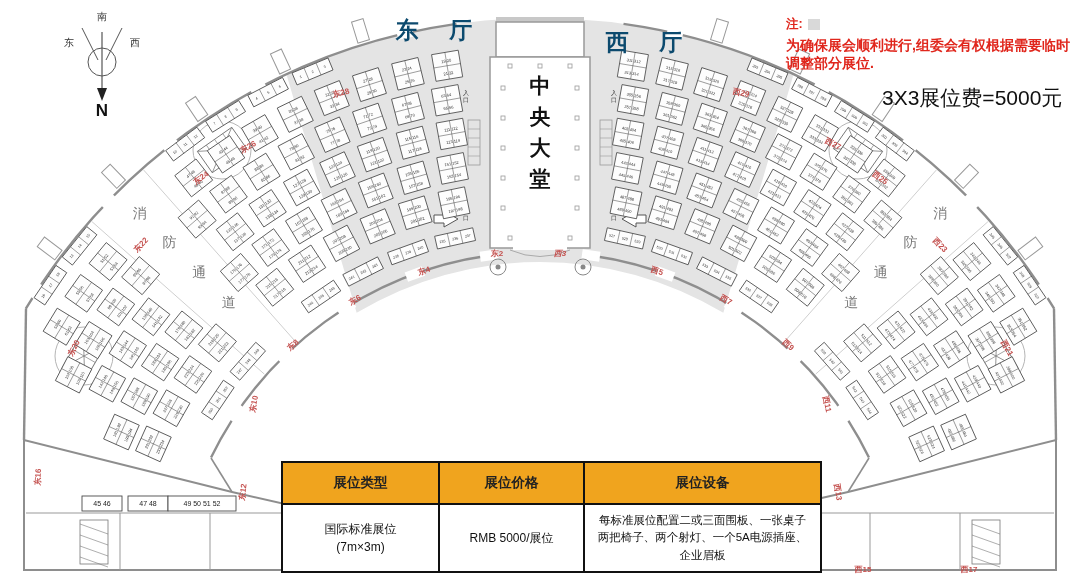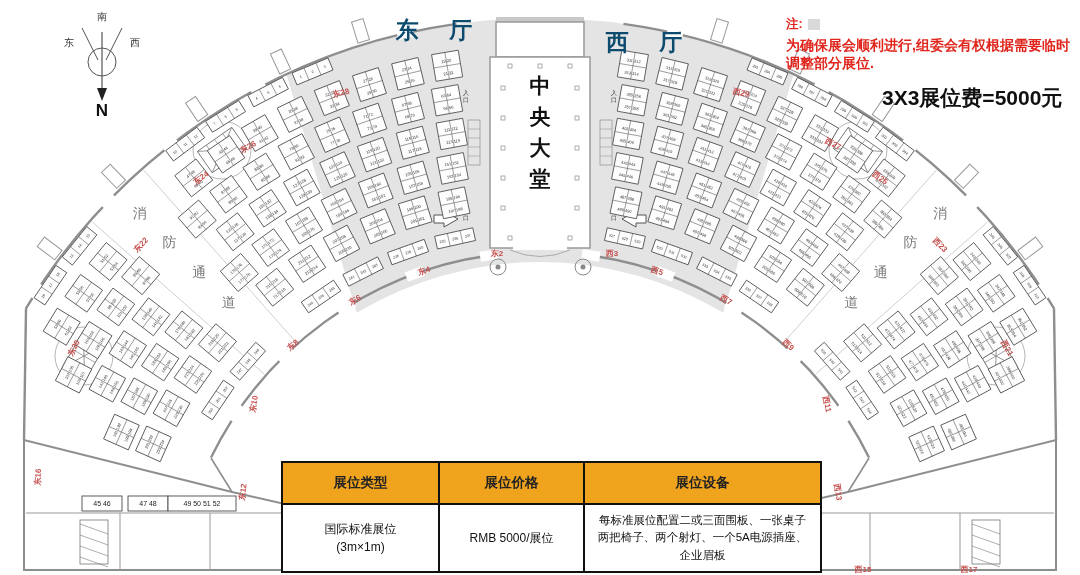--- a/index.html
+++ b/index.html
@@ -10,21 +10,21 @@
   .hall-label{font-size:23px;font-weight:600;color:#0c4a6e;letter-spacing:12px;white-space:nowrap;
               transform:translate(-50%,-50%);}
   .central-label{font-size:21px;font-weight:700;color:#111;transform:translate(-50%,0);
                  text-align:center;line-height:31px;white-space:pre-line;}
   .gate{position:absolute;font-size:8px;font-weight:700;white-space:nowrap;}
   #notes{left:786px;top:16px;width:292px;font-size:12.5px;color:#111;font-weight:700;}
   .note-row{display:flex;align-items:center;margin-bottom:4px;}
   .swatch-mezz{width:12px;height:11px;background:#D9D9D9;margin:0 5px;flex:0 0 auto;}
   .swatch-shutter{width:5px;height:13px;background:#9a9a9a;margin:0 8px 0 9px;flex:0 0 auto;}
   .warn{font-size:14px;font-weight:700;margin-top:2px;}
-  .fee{left:882px;top:84px;font-size:21px;font-weight:700;color:#101010;white-space:nowrap;}
+  .fee{left:882px;top:84px;font-size:21px;font-weight:400;color:#101010;white-space:nowrap;}
   #info-table{left:281px;top:461px;width:539px;border-collapse:collapse;table-layout:fixed;
               background:#fff;}
   #info-table th,#info-table td{border:2px solid #111;text-align:center;vertical-align:middle;}
   #info-table th{height:38px;font-size:13.5px;font-weight:700;color:#222;}
   #info-table td{height:62px;font-size:12px;color:#111;}
   #info-table td.equip{font-size:11.5px;line-height:1.5;padding:2px 10px;}
   .two-line{line-height:1.5;}
   #compass{left:52px;top:8px;}
 </style>
 </head>
@@ -1204,21 +1204,21 @@
       <div class="gate" style="left: 355px; top: 300px; color: rgb(196, 80, 78); transform: translate(-50%, -50%) rotate(-30deg);">东6</div>
       <div class="gate" style="left: 293px; top: 345px; color: rgb(196, 80, 78); transform: translate(-50%, -50%) rotate(-42deg);">东8</div>
       <div class="gate" style="left: 254px; top: 404px; color: rgb(196, 80, 78); transform: translate(-50%, -50%) rotate(-78deg);">东10</div>
       <div class="gate" style="left: 243px; top: 492px; color: rgb(196, 80, 78); transform: translate(-50%, -50%) rotate(-82deg);">东12</div>
       <div class="gate" style="left: 38px; top: 477px; color: rgb(196, 80, 78); transform: translate(-50%, -50%) rotate(-86deg);">东16</div>
       <div class="gate" style="left: 74px; top: 348px; color: rgb(196, 80, 78); transform: translate(-50%, -50%) rotate(-62deg);">东20</div>
       <div class="gate" style="left: 141px; top: 245px; color: rgb(196, 80, 78); transform: translate(-50%, -50%) rotate(-46deg);">东22</div>
       <div class="gate" style="left: 201px; top: 178px; color: rgb(196, 80, 78); transform: translate(-50%, -50%) rotate(-36deg);">东24</div>
       <div class="gate" style="left: 248px; top: 147px; color: rgb(196, 80, 78); transform: translate(-50%, -50%) rotate(-28deg);">东26</div>
       <div class="gate" style="left: 341px; top: 93px; color: rgb(196, 80, 78); transform: translate(-50%, -50%) rotate(-13deg);">东28</div>
-      <div class="gate" style="left: 612px; top: 253px; color: rgb(196, 80, 78); transform: translate(-50%, -50%) rotate(0deg);">西3</div>
+      <div class="gate" style="left: 560px; top: 253px; color: rgb(196, 80, 78); transform: translate(-50%, -50%) rotate(0deg); font-style: italic;">西3</div>
       <div class="gate" style="left: 657px; top: 271px; color: rgb(196, 80, 78); transform: translate(-50%, -50%) rotate(18deg);">西5</div>
       <div class="gate" style="left: 726px; top: 300px; color: rgb(196, 80, 78); transform: translate(-50%, -50%) rotate(30deg);">西7</div>
       <div class="gate" style="left: 788px; top: 345px; color: rgb(196, 80, 78); transform: translate(-50%, -50%) rotate(42deg);">西9</div>
       <div class="gate" style="left: 827px; top: 404px; color: rgb(196, 80, 78); transform: translate(-50%, -50%) rotate(78deg);">西11</div>
       <div class="gate" style="left: 838px; top: 492px; color: rgb(196, 80, 78); transform: translate(-50%, -50%) rotate(82deg);">西13</div>
       <div class="gate" style="left: 863px; top: 569px; color: rgb(196, 80, 78); transform: translate(-50%, -50%) rotate(0deg);">西15</div>
       <div class="gate" style="left: 969px; top: 569px; color: rgb(196, 80, 78); transform: translate(-50%, -50%) rotate(0deg);">西17</div>
       <div class="gate" style="left: 1007px; top: 348px; color: rgb(196, 80, 78); transform: translate(-50%, -50%) rotate(62deg);">西21</div>
       <div class="gate" style="left: 940px; top: 245px; color: rgb(196, 80, 78); transform: translate(-50%, -50%) rotate(46deg);">西23</div>
       <div class="gate" style="left: 880px; top: 178px; color: rgb(196, 80, 78); transform: translate(-50%, -50%) rotate(36deg);">西25</div>
@@ -1236,20 +1236,20 @@
       <tr>
         <th style="background: rgb(240, 164, 30);">展位类型</th>
         <th style="background: rgb(240, 164, 30);">展位价格</th>
         <th style="background: rgb(240, 164, 30);">展位设备</th>
       </tr>
     </thead>
     <tbody>
       <tr>
         <td class="two-line">
           <div>国际标准展位</div>
-          <div>(3m×1m)</div>
+          <div>(7m×3m)</div>
         </td>
         <td>RMB 5000/展位</td>
         <td class="equip">每标准展位配置二或三面围板、一张桌子两把椅子、两个射灯、一个5A电源插座、企业眉板</td>
       </tr>
     </tbody>
   </table>
 </div>
 
 </body></html>

